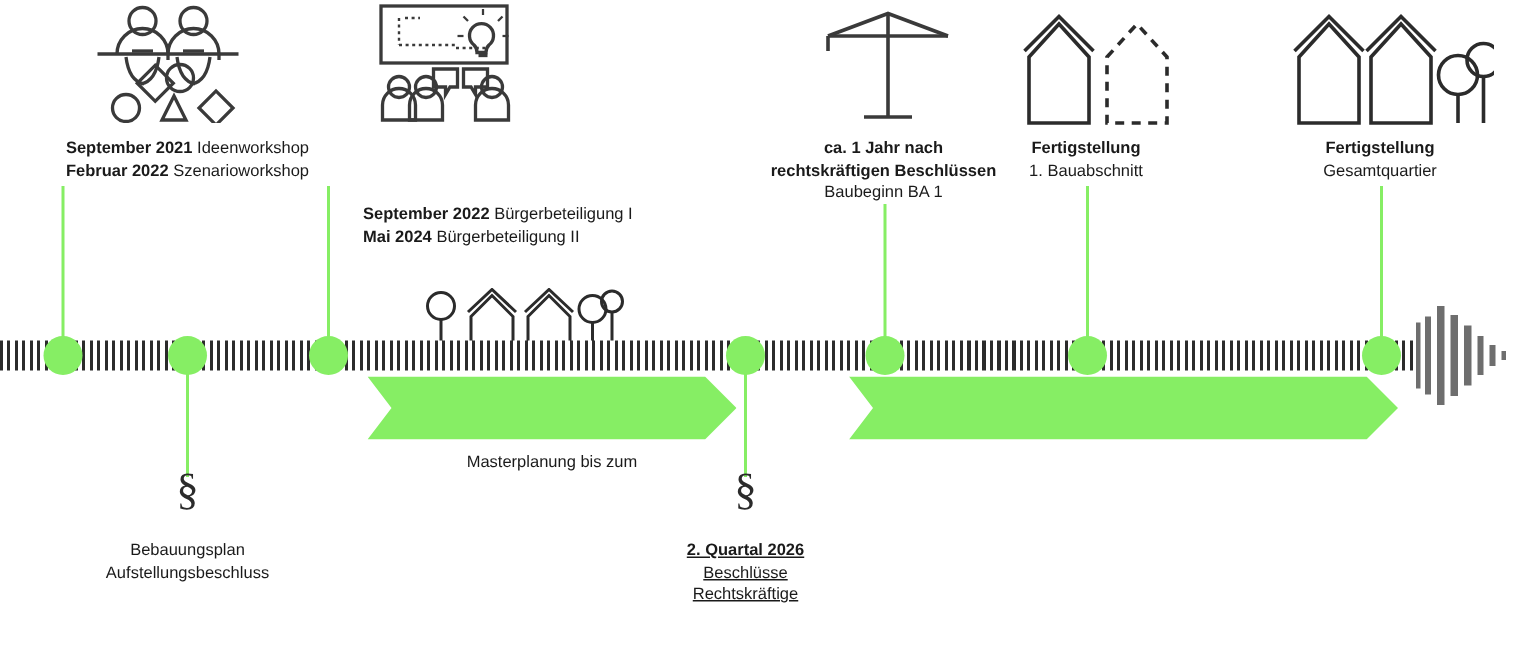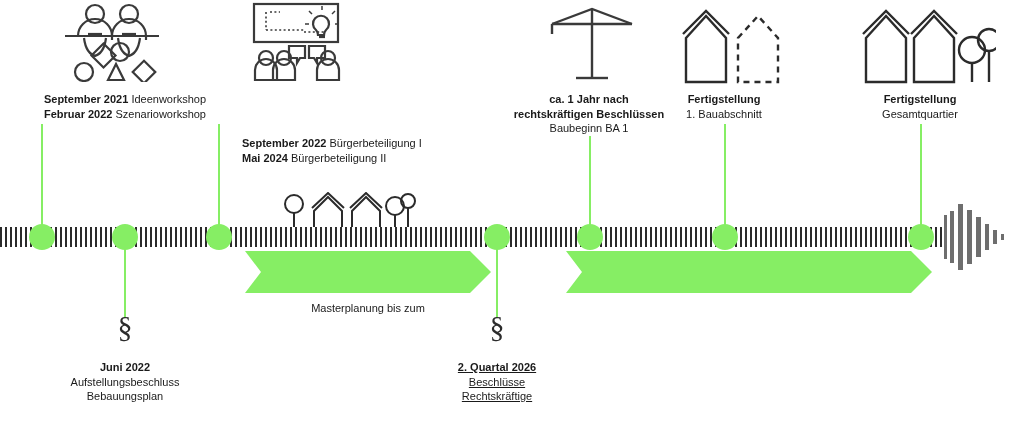--- a/index.html
+++ b/index.html
@@ -225,23 +225,22 @@
     <div><span class="b">Fertigstellung</span></div>
     <div><span>1. Bauabschnitt</span></div>
   </div>
 
   <div class="label center" style="left:800px;top:92px;width:240px;">
     <div><span class="b">Fertigstellung</span></div>
     <div><span>Gesamtquartier</span></div>
   </div>
 
   <div class="label center" style="left:5px;top:360px;width:240px;">
-    <div><span class="b">Juni 2022</span></div>
+    <div><span>Bebauungsplan</span></div>
     <div><span>Aufstellungsbeschluss</span></div>
-    <div><span>Bebauungsplan</span></div>
   </div>
 
   <div class="label center" style="left:377px;top:360px;width:240px;text-decoration:underline;">
     <div><span class="b">2. Quartal 2026</span></div>
     <div><span>Beschlüsse</span></div>
     <div><span>Rechtskräftige</span></div>
   </div>
 
   <div class="label center" style="left:238px;top:301px;width:260px;">
     <div><span>Masterplanung bis zum</span></div>

